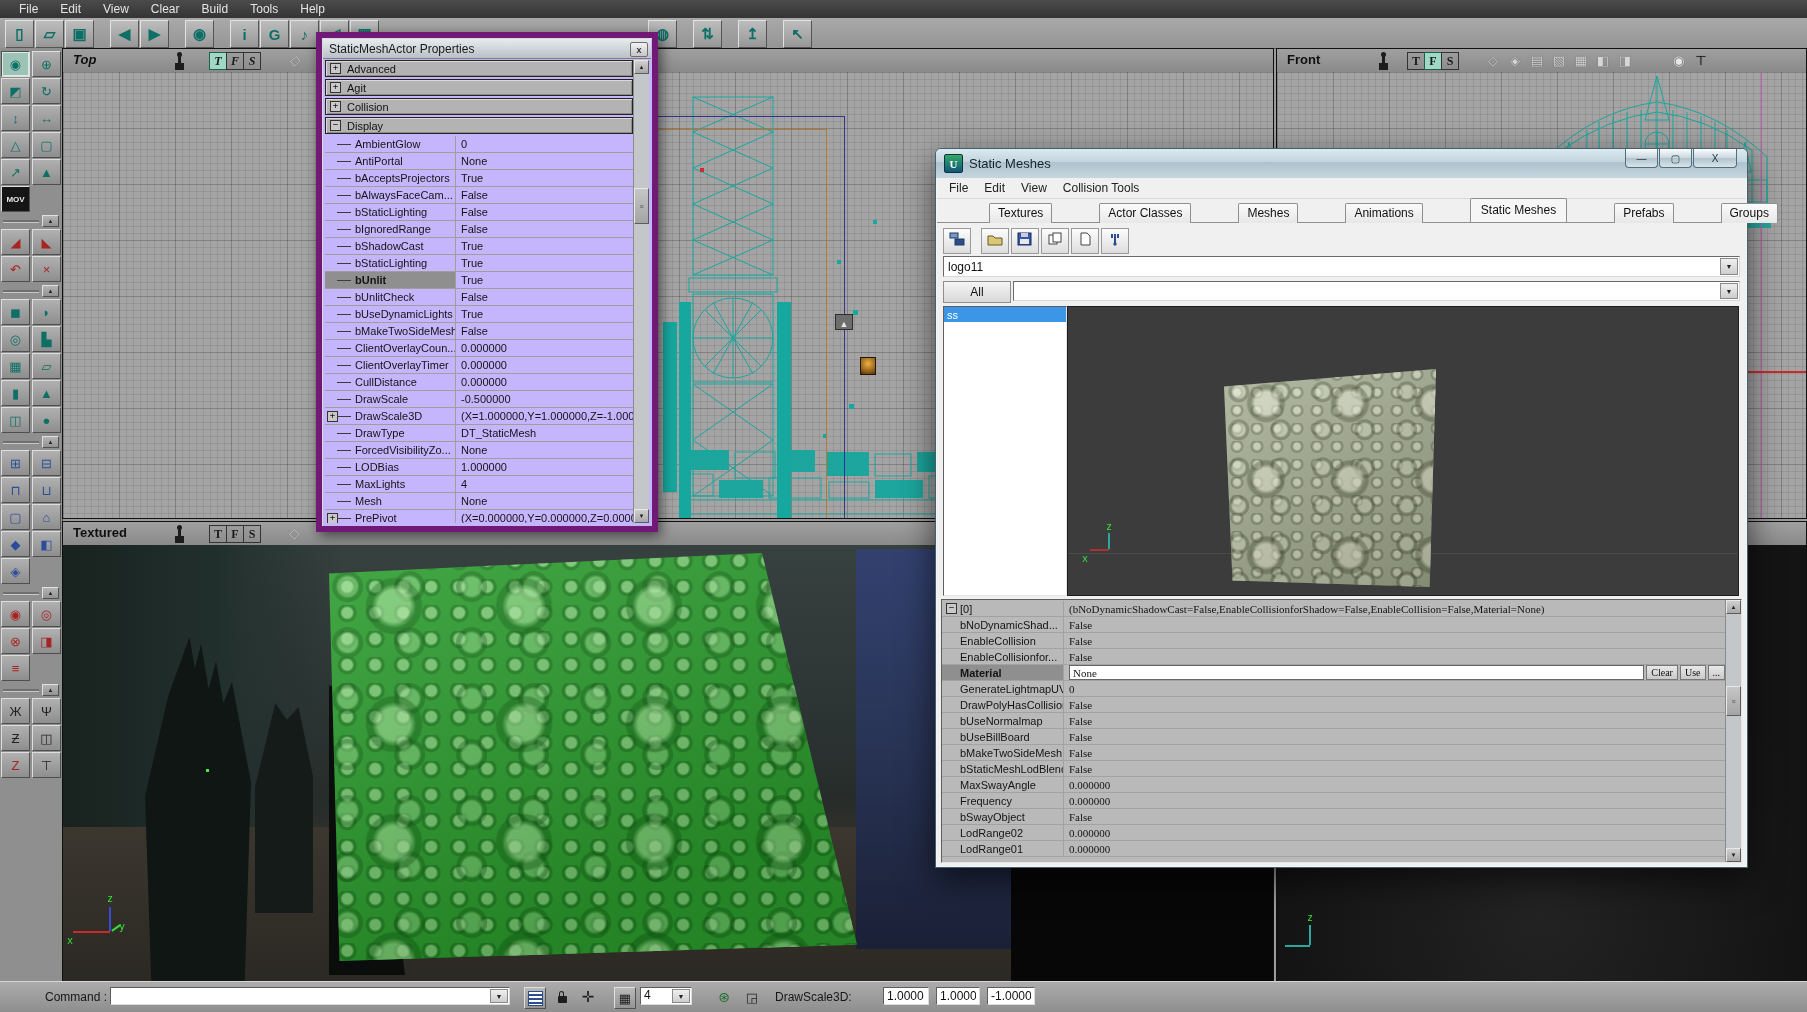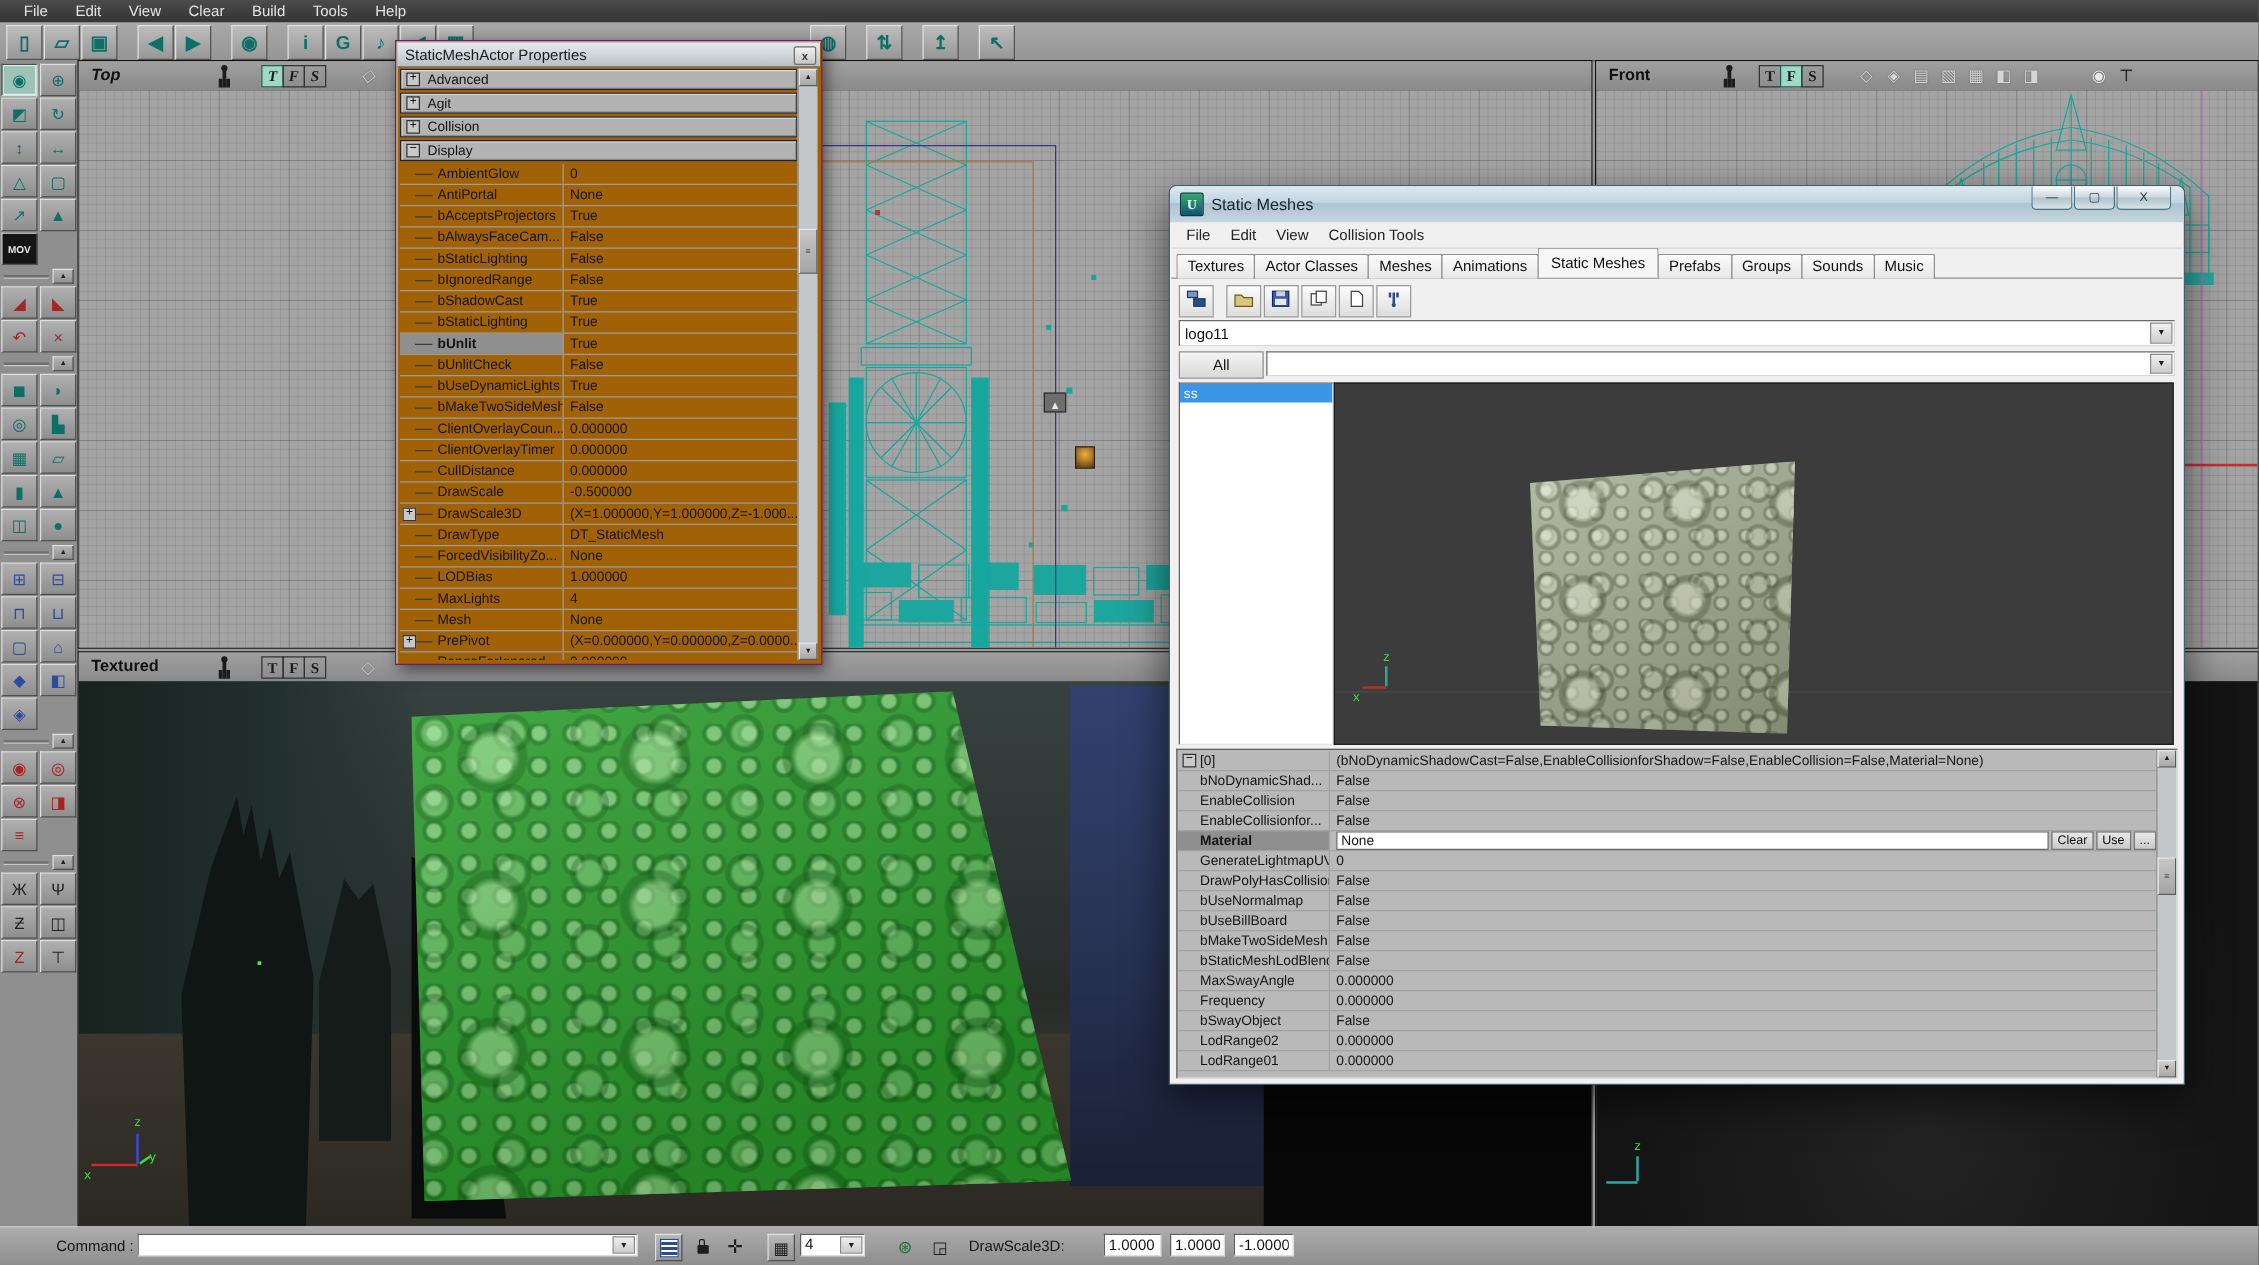--- a/index.html
+++ b/index.html
@@ -112,22 +112,22 @@
     display:flex;align-items:center;justify-content:center;font-size:7px;color:#222;}
   .cbtn{width:20px;height:20px;display:inline-flex;align-items:center;justify-content:center;
     background:linear-gradient(#b9b9b9,#949494);border:1px solid;border-color:#e0e0e0 #525252 #525252 #e0e0e0;
     font-size:13px;color:#1d1d1d;}
   .lockart{width:9px;height:7px;background:#1d1d1d;border-radius:1px;position:relative;margin-top:4px;}
   .lockart::before{content:"";position:absolute;top:-5px;left:1px;width:5px;height:5px;
     border:1.5px solid #1d1d1d;border-bottom:none;border-radius:3px 3px 0 0;box-sizing:border-box;}
   .listart{width:13px;height:13px;background:#fff;border:1px solid #2c4c8c;
     background-image:repeating-linear-gradient(#fff 0 2px,#2c4c8c 2px 4px);}
   
-  #dlg{position:absolute;left:316px;top:32px;width:342px;height:500px;background:#a16207;
-    border:1px solid #701a75;box-shadow:inset 1px 1px 0 #dadada,3px 4px 12px rgba(0,0,0,.55);box-sizing:border-box;}
+  #dlg{position:absolute;left:316px;top:32px;width:342px;height:500px;background:#c4b5fd;
+    border:6px solid #701a75;box-shadow:inset 1px 1px 0 #dadada,3px 4px 12px rgba(0,0,0,.55);box-sizing:border-box;}
   #dlg-title{position:absolute;left:1px;top:1px;right:1px;height:19px;
     background:linear-gradient(#e7ebee,#b9c1c6);border-bottom:1px solid #7d7d7d;
     font-size:12px;color:#1a1a1a;display:flex;align-items:center;padding-left:6px;}
   #dlg-close{position:absolute;right:3px;top:3px;width:16px;height:13px;
     background:linear-gradient(#f2f2f2,#c6c6c6);border:1px solid #6e6e6e;border-radius:2px;
     display:flex;align-items:center;justify-content:center;font-size:9px;font-weight:bold;color:#333;}
   #dlg-body{position:absolute;left:3px;top:22px;right:19px;bottom:3px;overflow:hidden;}
   .sect{height:15px;margin-bottom:2px;border:1px solid #232323;background:#b3b3b3;
     box-shadow:inset 1px 1px 0 #d9d9d9,inset -1px -1px 0 #8d8d8d;
     display:flex;align-items:center;font-size:11px;color:#111;}
@@ -166,21 +166,21 @@
     border-radius:0 0 4px 4px;background:linear-gradient(#fafdff,#ccd8df 48%,#b3c3cc 52%,#d8e4ea);
     display:flex;align-items:center;justify-content:center;font-size:10px;color:#1e3640;}
   .wbtn.close{width:42px;}
   #smw-menu{position:absolute;left:1px;top:29px;right:1px;height:20px;background:#f0f0f0;
     border-bottom:1px solid #d8d8d8;display:flex;align-items:center;font-size:12px;color:#222;padding-left:4px;}
   #smw-menu .mi{padding:1px 8px;}
   #smw-tabs{position:absolute;left:1px;top:49px;right:1px;height:24px;border-bottom:1px solid #8f8f8f;
     padding-left:4px;white-space:nowrap;}
   .tab{display:inline-block;position:relative;top:3px;padding:2px 8px 3px;font-size:12px;color:#111;
     border:1px solid #8f8f8f;border-bottom:none;border-radius:2px 2px 0 0;
-    background:linear-gradient(#fbfbfb,#e7e7e7);margin-right:-1px;}
+    background:linear-gradient(#fbfbfb,#e7e7e7);margin-right:-1px;margin-left:48px;}
   .tab.active{top:0;padding:4px 10px 5px;background:#f6f6f6;z-index:3;}
   #smw-toolbar{position:absolute;left:7px;top:79px;height:25px;display:flex;gap:2px;}
   .smbtn{width:26px;height:24px;display:flex;align-items:center;justify-content:center;
     background:linear-gradient(#fcfcfc,#dddddd);border:1px solid #9a9a9a;}
   .smbtn.g{margin-left:8px;}
   #smw-combo1{left:7px;right:7px;top:107px;}
   #smw-all{position:absolute;left:7px;top:132px;width:66px;height:20px;
     background:linear-gradient(#f4f4f4,#d9d9d9);border:1px solid #8e8e8e;
     display:flex;align-items:center;justify-content:center;font-size:12px;color:#111;}
   #smw-combo2{left:77px;right:7px;top:132px;height:20px;}
@@ -206,21 +206,21 @@
     background-size:84px 76px,42px 38px,20px 18px;}
   #pv-quad::after{content:"";position:absolute;inset:0;background:linear-gradient(150deg,rgba(255,255,255,.12),rgba(20,20,0,.25));}
   #pv-floorline{position:absolute;left:0;right:0;top:246px;height:1px;background:#4a4a4a;}
   #smw-grid{position:absolute;left:5px;top:450px;right:5px;height:262px;background:#b9b9b9;
     border:1px solid;border-color:#5e5e5e #e4e4e4 #e4e4e4 #5e5e5e;overflow:hidden;}
   #smw-grid-rows{position:absolute;left:0;top:1px;right:16px;bottom:0;}
   .grow{display:flex;height:15px;border-bottom:1px solid #a2a2a2;font-size:11px;color:#141414;align-items:center;}
   .grow .gname{width:122px;flex:none;height:100%;display:flex;align-items:center;
     border-right:1px solid #a2a2a2;overflow:hidden;white-space:nowrap;padding-left:4px;box-sizing:border-box;}
   .grow .gname .ind{width:14px;flex:none;}
-  .grow .gval{flex:1;padding-left:5px;overflow:hidden;white-space:nowrap;display:flex;align-items:center;height:100%;}
+  .grow .gval{flex:1;padding-left:5px;overflow:hidden;white-space:nowrap;display:flex;align-items:center;height:100%;font-family:Liberation Serif, serif;}
   .grow.selrow .gname{background:#8f8f8f;font-weight:bold;}
   .grow .minibtn{height:13px;padding:0 4px;margin-left:2px;font-size:10px;color:#111;flex:none;
     background:linear-gradient(#e9e9e9,#c9c9c9);border:1px solid #777;display:flex;align-items:center;}
   .grow .gedit{flex:1;height:13px;background:#fff;border:1px solid #666;font-size:11px;
     display:flex;align-items:center;padding-left:3px;}
   .gexp{width:9px;height:9px;border:1px solid #333;background:#c9c9c9;font-size:9px;line-height:7px;
     text-align:center;margin-right:3px;flex:none;font-family:"DejaVu Sans Mono",monospace;}
   svg .wire{stroke:#16a79e;fill:none;stroke-width:1;}
   svg .wirefill{fill:#16a79e;}
 </style>

